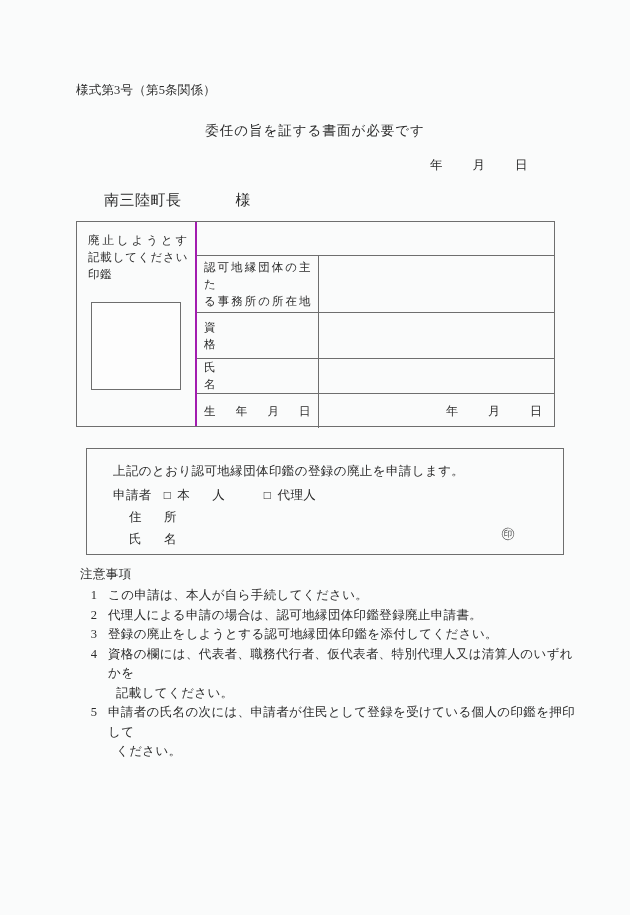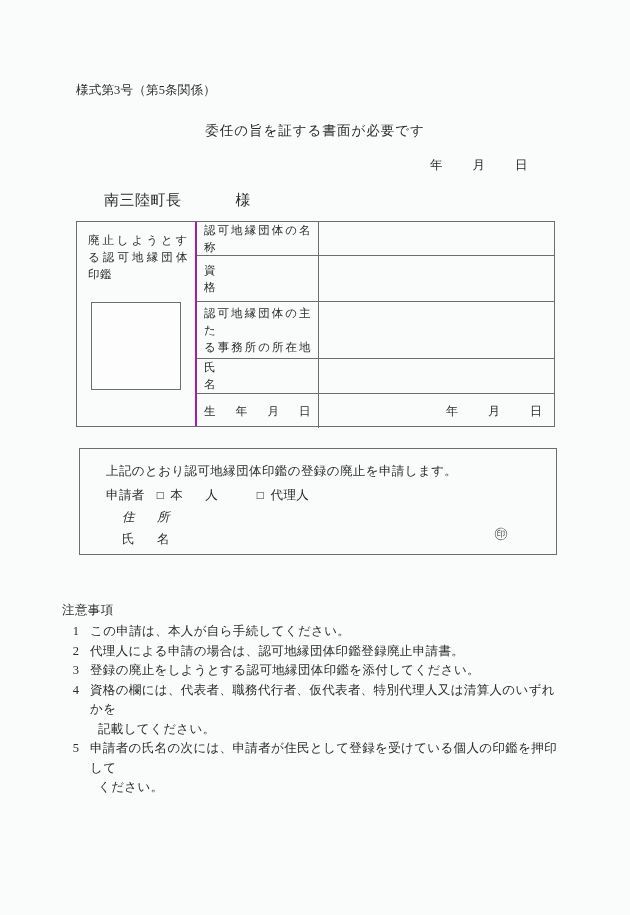--- a/index.html
+++ b/index.html
@@ -154,21 +154,21 @@
   .mt-value .val-date .d-m { margin-right: 30px; }
 
   .r-name   { height: 34px; }
   .r-office { height: 57px; }
   .r-qual   { height: 46px; }
   .r-person { height: 35px; }
   .r-birth  { height: 34px; gap: 32px; }
 
   
   .statement-box {
-    left: 79px;
+    left: 86px;
     top: 448px;
     width: 478px;
     height: 107px;
     border: 1px solid #6e6e6e;
     box-sizing: border-box;
   }
   .stmt-line1 {
     position: absolute;
     left: 26px;
     top: 14px;
@@ -192,45 +192,43 @@
   .stmt-applicant .opt-self { letter-spacing: 5px; margin-top: 16px; }
   .stmt-applicant .gap { display: inline-block; width: 22px; }
 
   .stmt-addr {
     position: absolute;
     left: 42px;
     top: 60px;
     font-size: 12.5px;
     letter-spacing: 5px;
     white-space: nowrap;
-    font-style: italic;
   }
   .stmt-name {
     position: absolute;
     left: 42px;
     top: 82px;
     font-size: 12.5px;
     letter-spacing: 5px;
     white-space: nowrap;
   }
   .seal-mark {
     position: absolute;
     right: 48px;
     top: 78px;
     font-size: 14px;
     line-height: 1;
     color: #3a3a3a;
   }
 
   
   .notes {
-    left: 62px;
+    left: 80px;
     top: 566px;
     width: 500px;
-    margin-top: 36px;
   }
   .notes-title {
     font-size: 12.5px;
     letter-spacing: 0.4px;
     margin-bottom: 3px;
   }
   .note-item {
     display: flex;
     font-size: 12.5px;
     line-height: 19.5px;
@@ -266,50 +264,47 @@
 
   <div class="abs addressee">
     <span>南三陸町長</span><span class="sama">様</span>
   </div>
 
   <div class="abs main-table">
 
     <div class="mt-col-seal">
       <div class="seal-caption">
         <span class="cap-line">廃止しようとす</span>
-        <span class="cap-line">る認可地縁団体</span>
+        <span class="cap-line">記載してください</span>
         <span class="cap-line last">印鑑</span>
       </div>
       <div class="seal-box"></div>
     </div>
 
     <div class="mt-rows">
 
       <div class="mt-row r-name">
-        <div class="mt-label">
-          <span class="lab-line">認可地縁団体の名称</span>
-        </div>
-        <div class="mt-value"></div>
-      </div>
-
-      <div class="mt-row r-qual">
-        <div class="mt-label">
-          <span class="lab-line">資　　　　　　　格</span>
-        </div>
         <div class="mt-value"></div>
       </div>
 
       <div class="mt-row r-office">
         <div class="mt-label">
           <span class="lab-line">認可地縁団体の主た</span>
           <span class="lab-line">る事務所の所在地</span>
         </div>
         <div class="mt-value"></div>
       </div>
 
+      <div class="mt-row r-qual">
+        <div class="mt-label">
+          <span class="lab-line">資　　　　　　　格</span>
+        </div>
+        <div class="mt-value"></div>
+      </div>
+
       <div class="mt-row r-person">
         <div class="mt-label">
           <span class="lab-line">氏　　　　　　　名</span>
         </div>
         <div class="mt-value"></div>
       </div>
 
       <div class="mt-row r-birth last">
         <div class="mt-label">
           <span class="lab-line">生　年　月　日</span>

